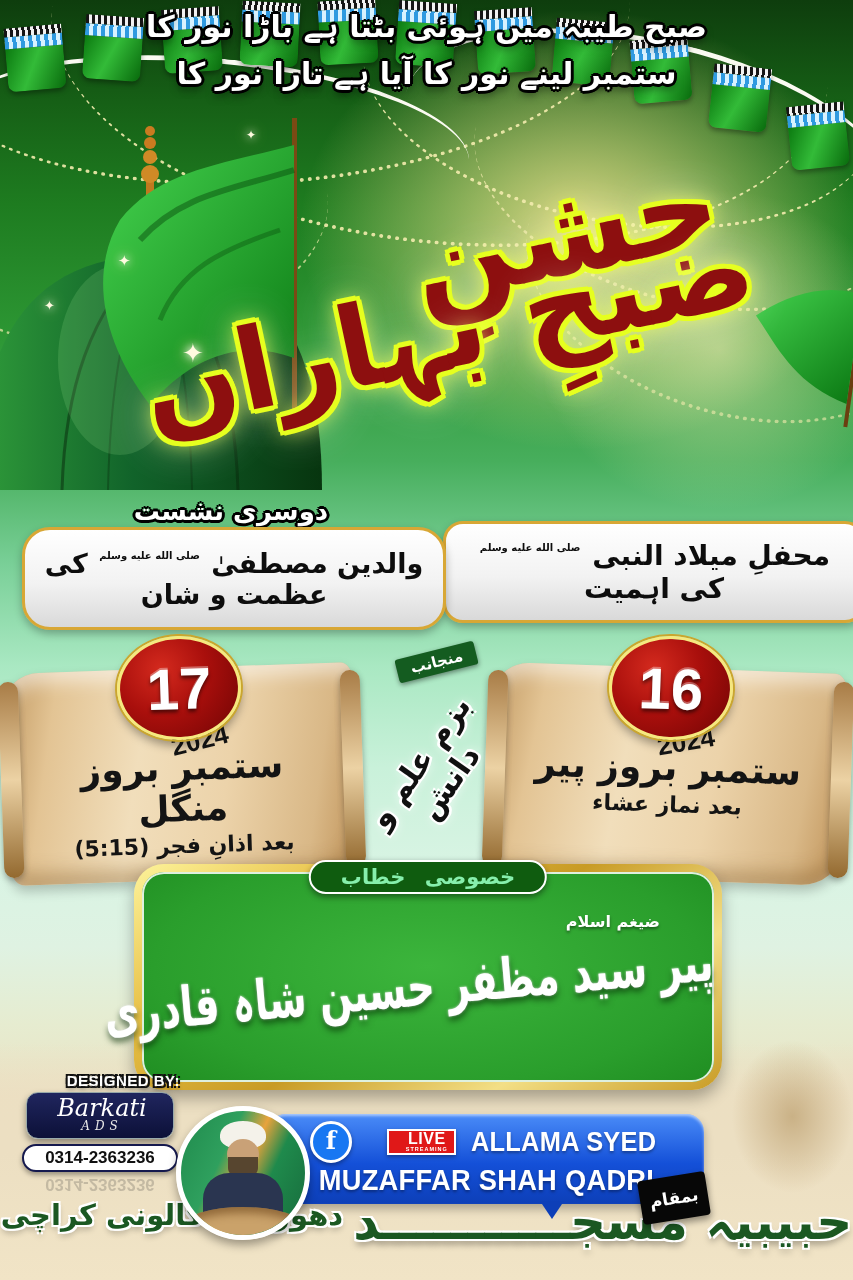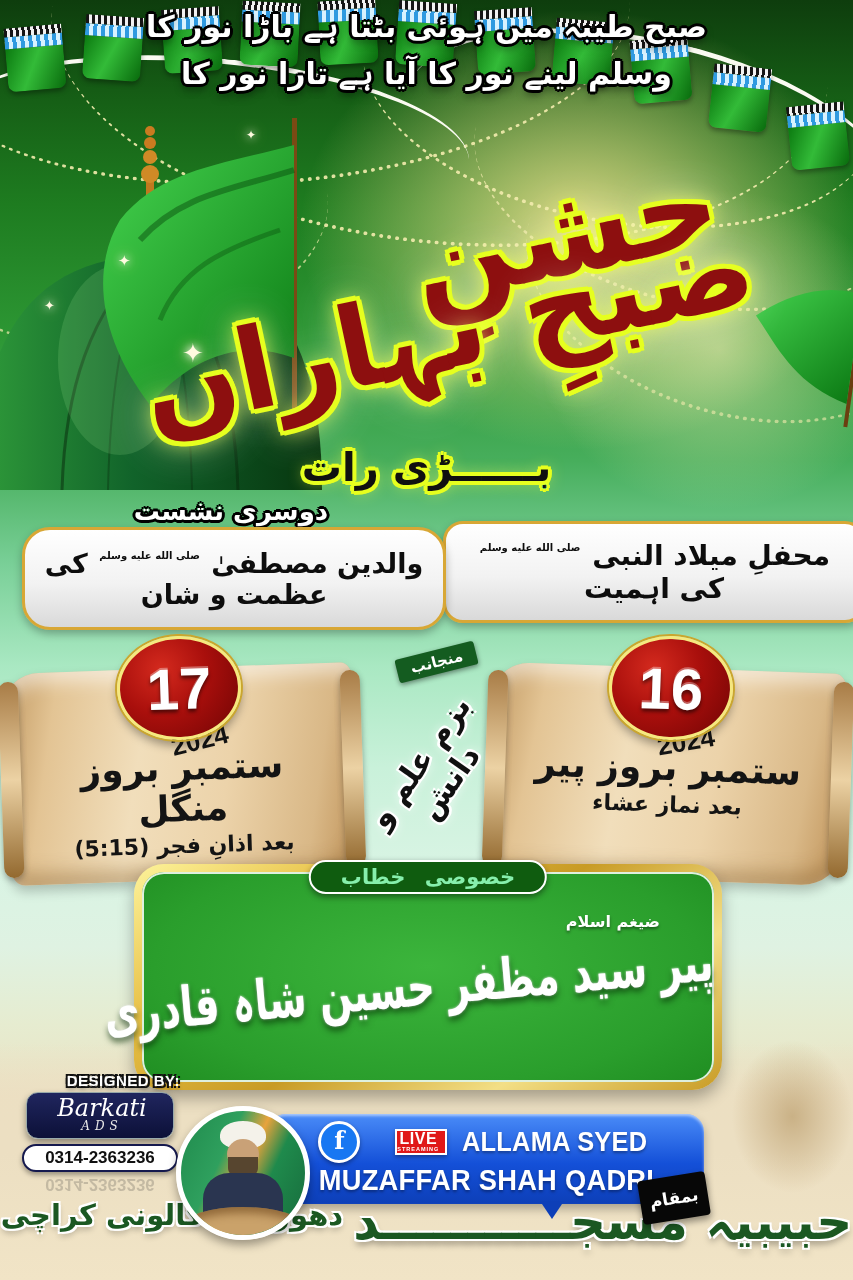--- a/index.html
+++ b/index.html
@@ -168,21 +168,21 @@
     background:linear-gradient(180deg,#4a8cf8,#1450d8 55%,#0d3fb8);
     box-shadow:inset 0 2px 3px rgba(255,255,255,.55),0 5px 10px rgba(0,0,0,.28);
     display:flex;flex-direction:column;align-items:center;justify-content:center;
     font-family:"Liberation Sans",sans-serif;color:#fff;}
   .livebar::after{content:"";position:absolute;bottom:-15px;left:272px;width:0;height:0;
     border-left:12px solid transparent;border-right:12px solid transparent;border-top:18px solid #0d3fb8;}
   .lrow{display:flex;align-items:center;gap:9px;}
   .fb{width:36px;height:36px;border-radius:50%;background:#1877f2;border:3px solid #fff;
     display:flex;align-items:center;justify-content:center;box-shadow:0 2px 4px rgba(0,0,0,.35);}
   .fb::after{content:"f";font-family:"DejaVu Serif",serif;font-weight:700;font-size:24px;color:#fff;margin-top:-3px;}
-  .livebadge{background:#e01818;border:2px solid #fff;padding:0 6px 1px 0;text-align:center;line-height:1;
+  .livebadge{background:#e01818;border:2px solid #fff;padding:0 6px 1px 17px;text-align:center;line-height:1;
     box-shadow:0 2px 4px rgba(0,0,0,.35);margin-left:26px;}
   .livebadge .lv{font-size:16px;font-weight:900;letter-spacing:.5px;}
   .livebadge .st{font-size:5.5px;font-weight:700;letter-spacing:1px;}
   .en1{font-size:27px;font-weight:900;transform:scaleX(.94);letter-spacing:.3px;
     text-shadow:0 2px 3px rgba(0,0,0,.35);}
   .en2{font-size:29px;font-weight:900;transform:scaleX(.94);margin-top:1px;letter-spacing:.3px;
     text-shadow:0 2px 3px rgba(0,0,0,.35);}
 
   
   .venue-label{left:640px;top:1176px;width:68px;height:44px;z-index:8;background:#070707;color:#fff;
@@ -265,28 +265,27 @@
   </div>
 
   <span class="abs sparkle" style="left:182px;top:338px;font-size:26px;"></span>
   <span class="abs sparkle" style="left:118px;top:252px;font-size:15px;"></span>
   <span class="abs sparkle" style="left:44px;top:298px;font-size:13px;"></span>
   <span class="abs sparkle" style="left:246px;top:128px;font-size:12px;"></span>
   <span class="abs sparkle" style="left:210px;top:420px;font-size:14px;"></span>
 
   <div class="abs poem">
     <div class="poem-line">صبح طیبہ میں ہوئی بٹتا ہے باڑا نور کا</div>
-    <div class="poem-line">وسلم لینے نور کا آیا ہے تارا نور کا</div>
+    <div class="poem-line">ستمبر لینے نور کا آیا ہے تارا نور کا</div>
   </div>
 
   <div class="abs title">
     <span class="t1">جشنِ</span>
     <span class="t2">صبحِ بہاراں</span>
   </div>
-  <div class="abs subtitle">بــــــڑی رات</div>
 
   <div class="abs session-box box-first">
     <div>
       <span>محفلِ میلاد النبی</span>
       <span class="honorific">صلى الله عليه وسلم</span>
       <span>کی اہمیت</span>
     </div>
   </div>
 
   <div class="abs session-label label-second">دوسری نشست</div>

